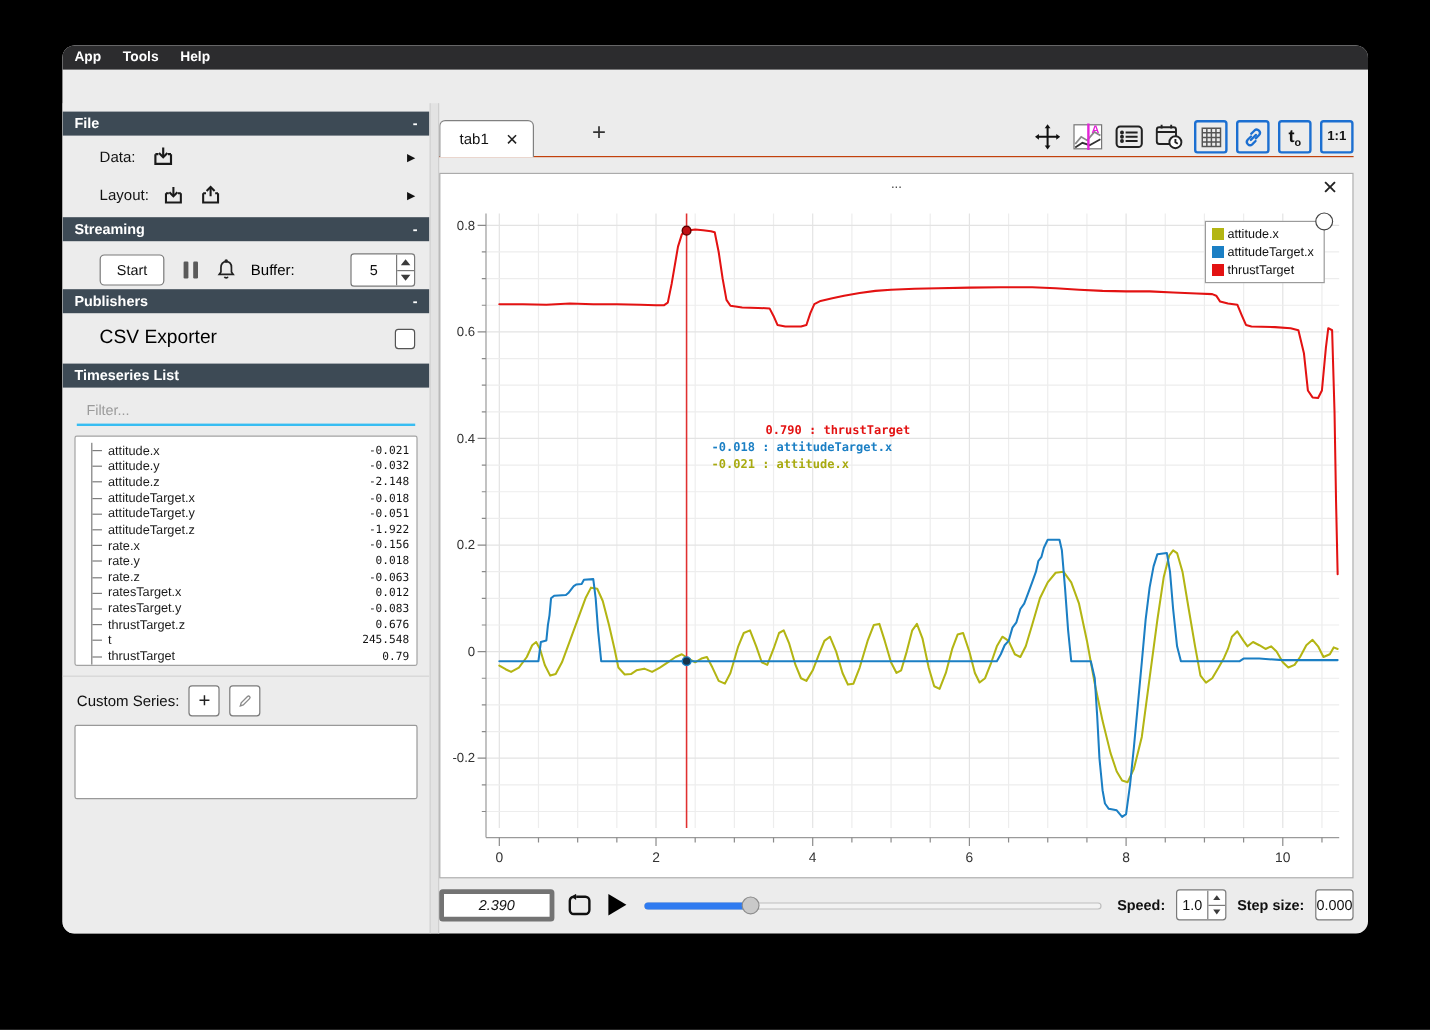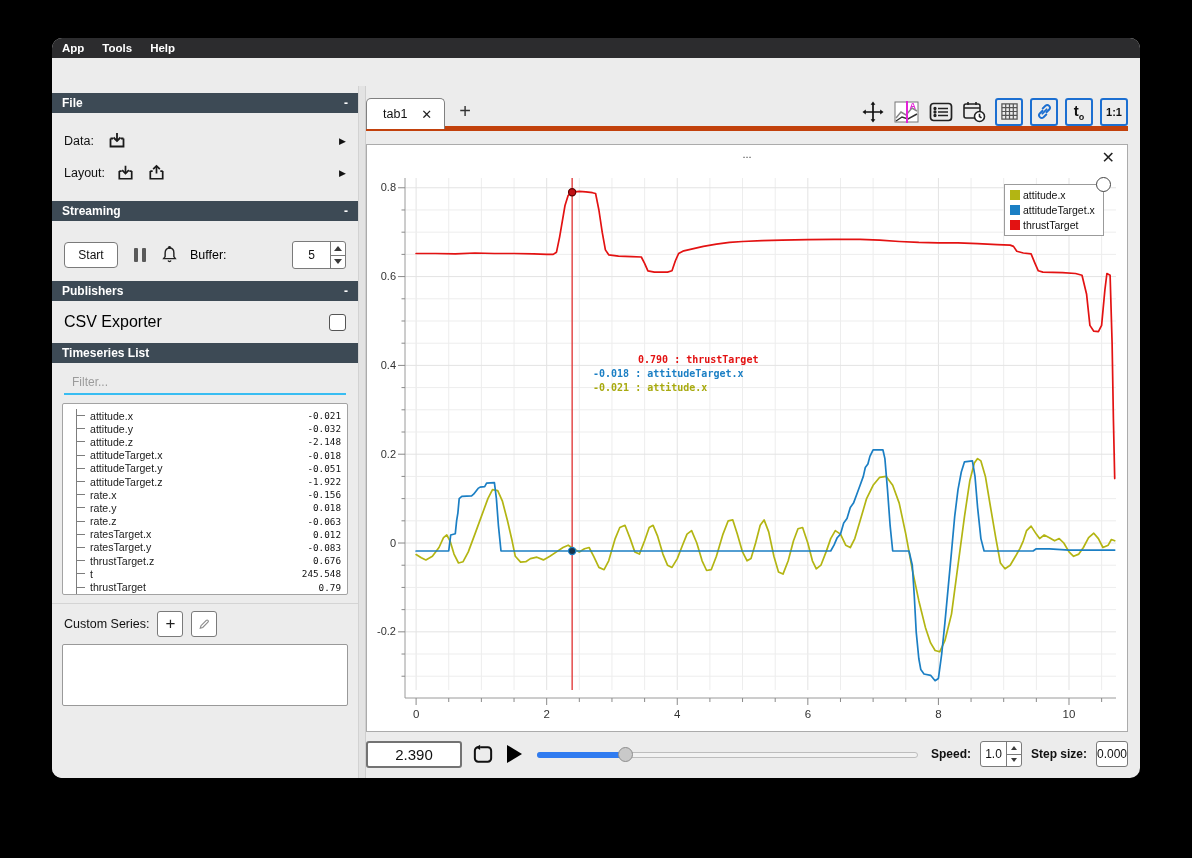--- a/index.html
+++ b/index.html
@@ -19,21 +19,21 @@
   
   .content{position:absolute;top:48px;left:0;right:0;bottom:0;}
   .sidebar{position:absolute;left:0;top:0;width:306px;bottom:0;background:#ececec;overflow:hidden;}
   .splitter{position:absolute;left:306px;top:0;width:8px;bottom:0;background:#e3e3e3;
     border-left:1px solid #d2d2d2;border-right:1px solid #cfcfcf;}
   .rightpane{position:absolute;left:314px;top:0;width:762px;bottom:0;}
   
   .hdr{height:20px;background:#3d4a55;color:#fff;font-size:12px;font-weight:bold;
     display:flex;align-items:center;justify-content:space-between;padding:0 10px;}
   .hdr .min{font-weight:bold;font-size:12px;}
-  .sec-body{padding:12px 12px;}
+  .sec-body{padding:2px 12px;margin-left:19px;}
   .frow{display:flex;align-items:center;height:32px;}
   .frow .lab{font-size:12.5px;color:#111;}
   .spacer{flex:1;}
   .tri-r{font-size:9px;color:#111;}
   .icon-btn{background:none;border:none;padding:0;display:flex;align-items:center;justify-content:center;cursor:pointer;}
   
   .combo{flex:1;height:23px;background:#fff;border:1.5px solid #1a1a1a;border-radius:3px;
     display:flex;align-items:center;padding:0 6px;}
   .combo .val{font-size:12px;color:#111;flex:1;white-space:nowrap;}
   .btn{background:#fff;border:1px solid #7a7a7a;border-radius:4px;font-size:12px;color:#111;
@@ -68,21 +68,21 @@
   .ts-row::before{content:'';width:8px;border-top:1px solid #7d7d7d;margin-right:5px;flex:none;}
   .ts-row .nm{font-size:10.6px;color:#1a1a1a;}
   .ts-row .vl{margin-left:auto;font-family:"DejaVu Sans Mono",monospace;font-size:9.3px;color:#111;}
   .divider{border-top:1px solid #d4d4d4;margin-top:8px;}
   .customrow{display:flex;align-items:center;gap:8px;margin:7px 12px 0 12px;}
   .customrow .lab{font-size:12.5px;color:#111;}
   .sqbtn{width:26px;height:26px;background:#fff;border:1px solid #7a7a7a;border-radius:3px;
     display:flex;align-items:center;justify-content:center;font-size:17px;color:#222;}
   .emptybox{margin:7px 10px 0 10px;height:62px;background:#fff;border:1px solid #999;border-radius:2px;}
   
-  .tabrow{margin-top:14px;height:31px;display:flex;align-items:center;position:relative;border-bottom:5px solid #c2410c;}
+  .tabrow{margin-top:14px;height:31px;display:flex;align-items:flex-start;position:relative;border-bottom:1px solid #c2410c;gap:34px;}
   .tab{height:31px;background:#fff;border:1px solid #808080;border-bottom:none;border-radius:5px 5px 0 0;
     display:flex;align-items:center;gap:14px;padding:0 12px 0 16px;margin-bottom:-1px;}
   .tab .tl{font-size:12.5px;color:#111;}
   .tab .tx{font-size:13px;color:#222;}
   .addtab{font-size:20px;color:#333;margin:0 0 4px 14px;}
   .toolbar{margin-left:auto;display:flex;align-items:center;gap:7px;padding-bottom:3px;}
   .tbtn{width:27px;height:27px;display:flex;align-items:center;justify-content:center;background:none;border:none;padding:0;}
   .tbtn.blue{border:2px solid #1c6fd1;border-radius:3px;width:28px;height:28px;}
   .t0txt{font-size:15px;color:#111;font-weight:bold;}
   .t0txt sub{font-size:9px;}
@@ -95,22 +95,22 @@
   .legend{position:absolute;left:637px;top:39px;background:#fff;border:1px solid #9b9b9b;
     padding:4px 8px 4px 5px;display:flex;flex-direction:column;gap:3px;}
   .legend .li{display:flex;align-items:center;gap:3px;font-size:10.5px;color:#111;}
   .legend .sw{width:10px;height:10px;flex:none;}
   .legend .handle{position:absolute;right:-8px;top:-8px;width:15px;height:15px;border-radius:50%;
     background:#fff;border:1.5px solid #444;}
   #tracker-label{position:absolute;left:226px;top:208px;font-family:"DejaVu Sans Mono",monospace;
     font-size:10px;line-height:14px;white-space:pre;font-weight:bold;}
   
   .transport{margin-top:8px;height:28px;display:flex;align-items:center;gap:9px;}
-  .timebox{width:96px;height:27px;background:#fff;border:2px solid #737373;border-radius:3px;
-    display:flex;align-items:center;justify-content:center;font-size:15px;color:#111;}
+  .timebox{width:96px;height:27px;background:#fff;border:4px solid #737373;border-radius:3px;
+    display:flex;align-items:center;justify-content:center;font-size:12px;color:#111;font-style:italic;}
   .slider{flex:1;height:27px;position:relative;margin:0 4px;}
   .slider .track{position:absolute;left:0;right:0;top:11px;height:6px;background:#f2f2f2;
     border:1px solid #bdbdbd;border-radius:3px;}
   .slider .fill{position:absolute;left:0;top:11px;height:6px;background:#2f7bf0;border-radius:3px;}
   .slider .knob{position:absolute;top:6px;width:15px;height:15px;border-radius:50%;
     background:#c9c9c9;border:1px solid #8d8d8d;}
   .tlabel{font-size:12px;font-weight:bold;color:#111;white-space:nowrap;}
   .spin.small{height:26px;}
   svg{display:block;}
 </style>

